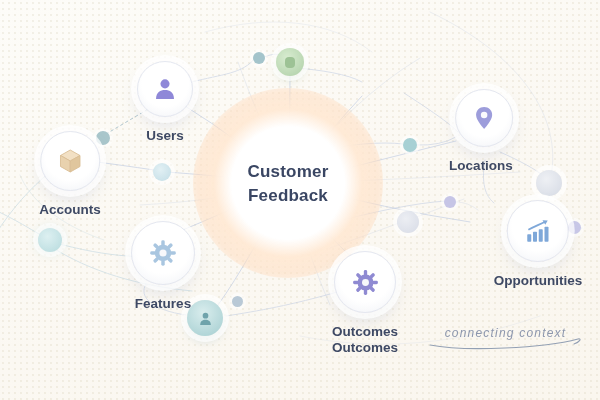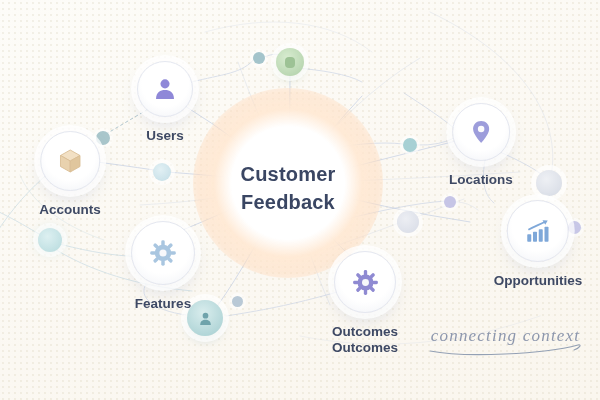--- a/index.html
+++ b/index.html
@@ -43,45 +43,45 @@
     position:absolute;left:193px;top:88px;width:190px;height:190px;border-radius:50%;z-index:3;
     background:radial-gradient(circle,
       #ffffff 0%, #ffffff 42%,
       rgba(255,233,212,0.95) 55%,
       rgba(255,221,192,0.55) 67%,
       rgba(255,238,222,0.25) 80%,
       rgba(255,244,232,0) 100%);
   }
   .center-node{
     position:absolute;left:228px;top:160px;width:120px;z-index:4;
-    text-align:center;color:#3a4663;font-size:20px;font-weight:bold;line-height:1.4;
+    text-align:center;color:#3a4663;font-size:17px;font-weight:bold;line-height:1.4;
     letter-spacing:0.2px;
   }
   
   .node{position:absolute;z-index:4;display:flex;flex-direction:column;align-items:center;transform:translateX(-50%);}
   .bubble{
     border-radius:50%;display:flex;align-items:center;justify-content:center;
     background:radial-gradient(circle at 50% 40%,#ffffff 55%,#eff1f6 100%);
     border:1px solid #e4e7f0;
     box-shadow:0 0 0 6px rgba(255,255,255,0.75),0 8px 16px rgba(168,178,205,0.30);
   }
   .label{margin-top:11px;color:#3e4964;font-size:13.5px;font-weight:bold;text-align:center;line-height:1.22;}
   .n-users{left:165px;top:61px;}      .n-users .bubble{width:54px;height:54px;}
   .n-products{left:70px;top:131px;}   .n-products .bubble{width:58px;height:58px;}
   .n-features{left:133px;top:221px;margin-left:30px;}  .n-features .bubble{width:62px;height:62px;}
   .n-accounts{left:382px;top:48px;}   .n-accounts .bubble{width:56px;height:56px;}
-  .n-locations{left:481px;top:103px;} .n-locations .bubble{width:56px;height:56px;}
+  .n-locations{left:481px;top:89px;align-items:flex-end;} .n-locations .bubble{width:56px;height:56px;}
   .n-opportunities{left:497px;top:200px;margin-left:41px;} .n-opportunities .bubble{width:60px;height:60px;}
   .n-business{left:365px;top:251px;}  .n-business .bubble{width:60px;height:60px;}
   .n-business .label{width:84px;}
   
   .signature{position:absolute;left:423px;top:326px;width:165px;z-index:4;text-align:center;}
   .signature .sig-text{
-    font-family:Liberation Serif, serif;font-style:italic;
-    color:#8d97ad;font-size:17px;letter-spacing:1.2px;white-space:nowrap;
+    font-family:Liberation Sans, sans-serif;font-style:italic;
+    color:#8d97ad;font-size:12px;letter-spacing:1.2px;white-space:nowrap;
   }
   .signature svg{display:block;margin:-2px auto 0;}
 </style>
 </head>
 <body>
 
 <div class="stage">
 
   <svg class="lines" width="600" height="400" viewBox="0 0 600 400">
     <g fill="none" stroke="#bfcbe2" stroke-width="1" stroke-linecap="round" opacity="0.65">

